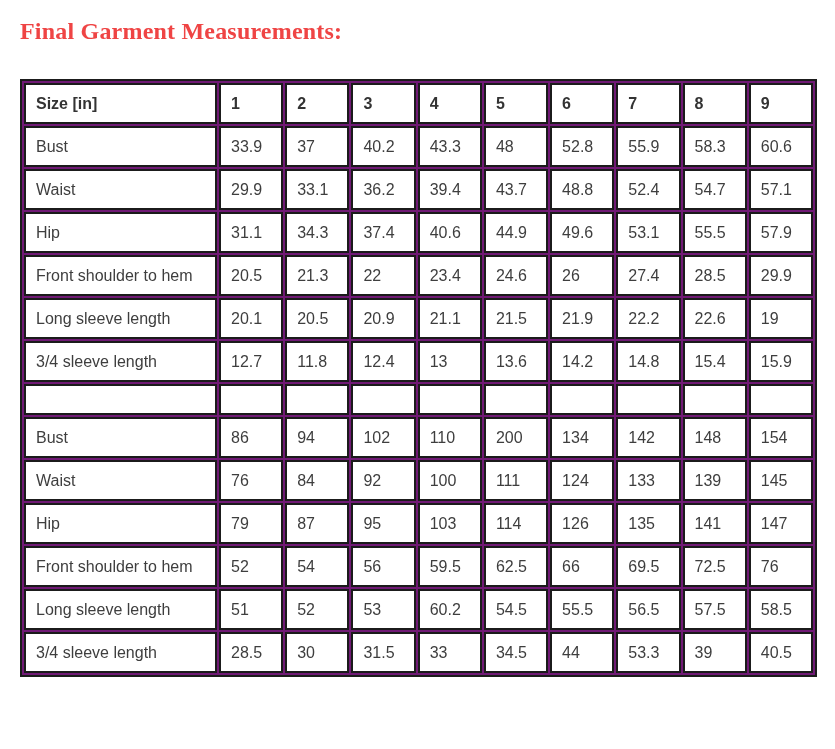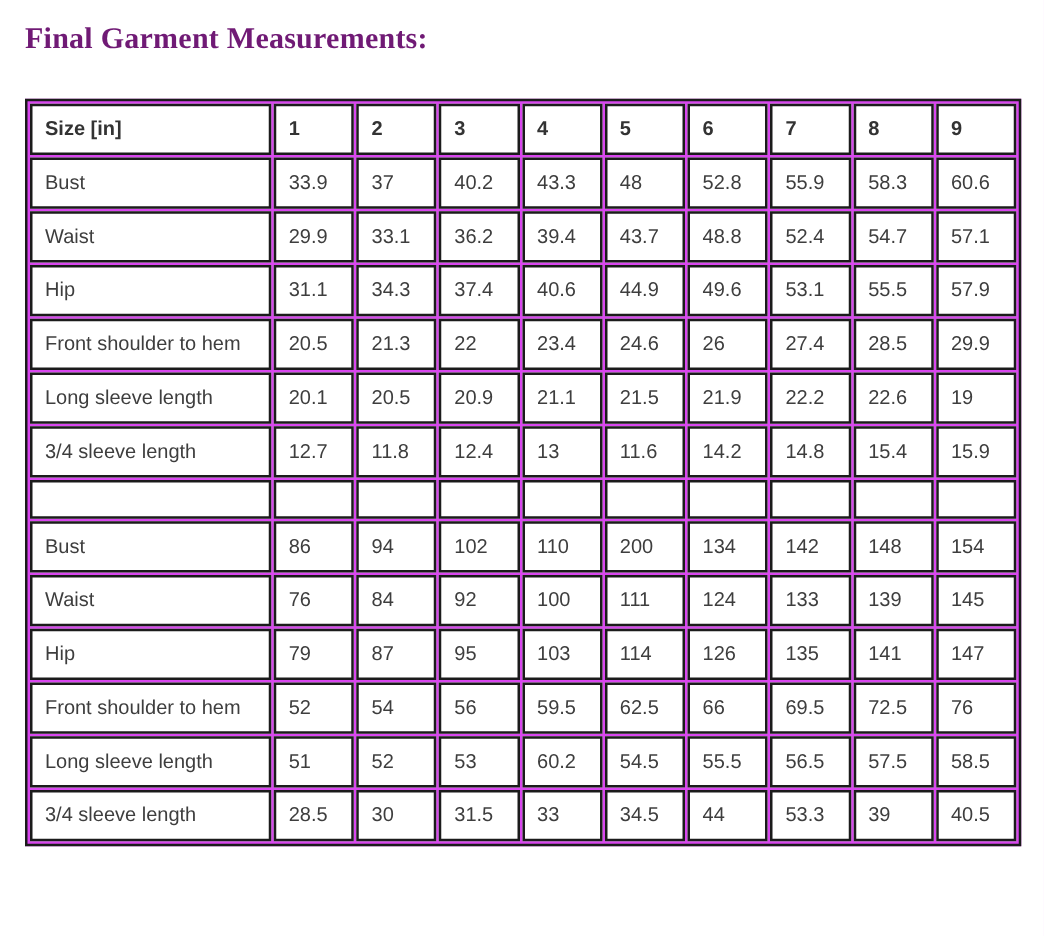--- a/index.html
+++ b/index.html
@@ -14,30 +14,30 @@
     background: #ffffff;
     box-sizing: border-box;
     padding: 16px 18px 0 20px;
     overflow: hidden;
   }
   .page-title {
     font-family: "Liberation Serif", "DejaVu Serif", serif;
     font-weight: 700;
     font-size: 24px;
     line-height: 30px;
-    color: #701a75;
+    color: #ef4444;
     letter-spacing: 0.2px;
     margin: 0;
   }
   table.measurements {
     margin-top: 33px;
     border-collapse: separate;
     border-spacing: 2px;
     border: 2px solid #1b1b1b;
-    background: #d946ef;
+    background: #701a75;
     table-layout: fixed;
     width: 797px;
   }
   table.measurements td {
     border: 2px solid #1b1b1b;
     background: #ffffff;
     box-sizing: content-box;
     height: 37px;
     padding: 0 2px 0 10px;
     font-size: 16px;
@@ -146,21 +146,21 @@
           <td>22.2</td>
           <td>22.6</td>
           <td>19</td>
         </tr>
         <tr class="data">
           <td>3/4 sleeve length</td>
           <td>12.7</td>
           <td>11.8</td>
           <td>12.4</td>
           <td>13</td>
-          <td>11.6</td>
+          <td>13.6</td>
           <td>14.2</td>
           <td>14.8</td>
           <td>15.4</td>
           <td>15.9</td>
         </tr>
         <tr class="spacer">
           <td></td>
           <td></td>
           <td></td>
           <td></td>

